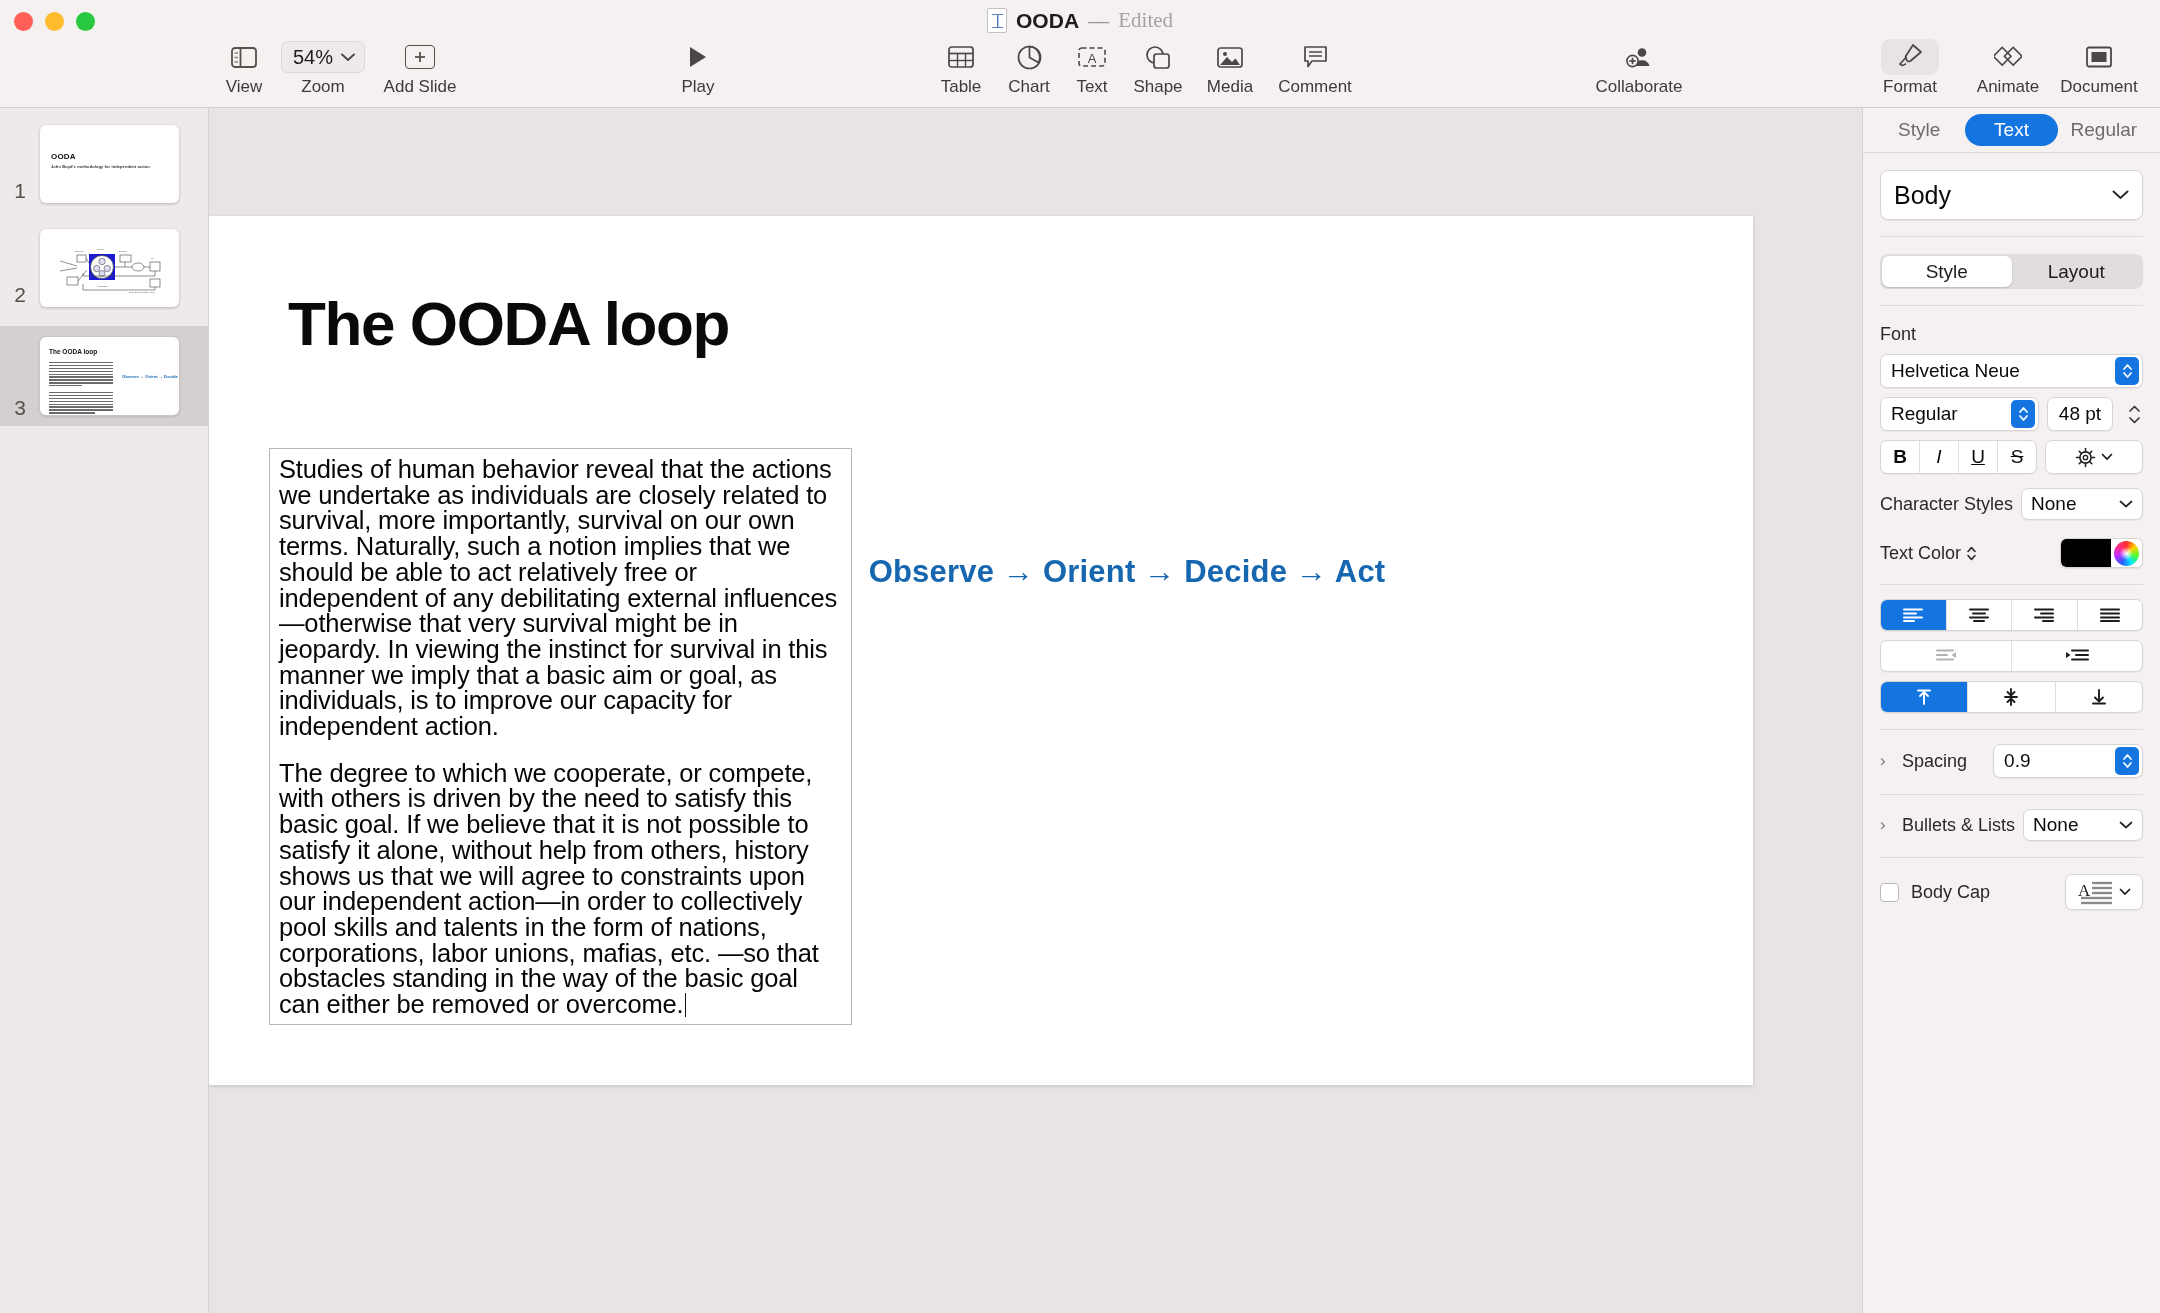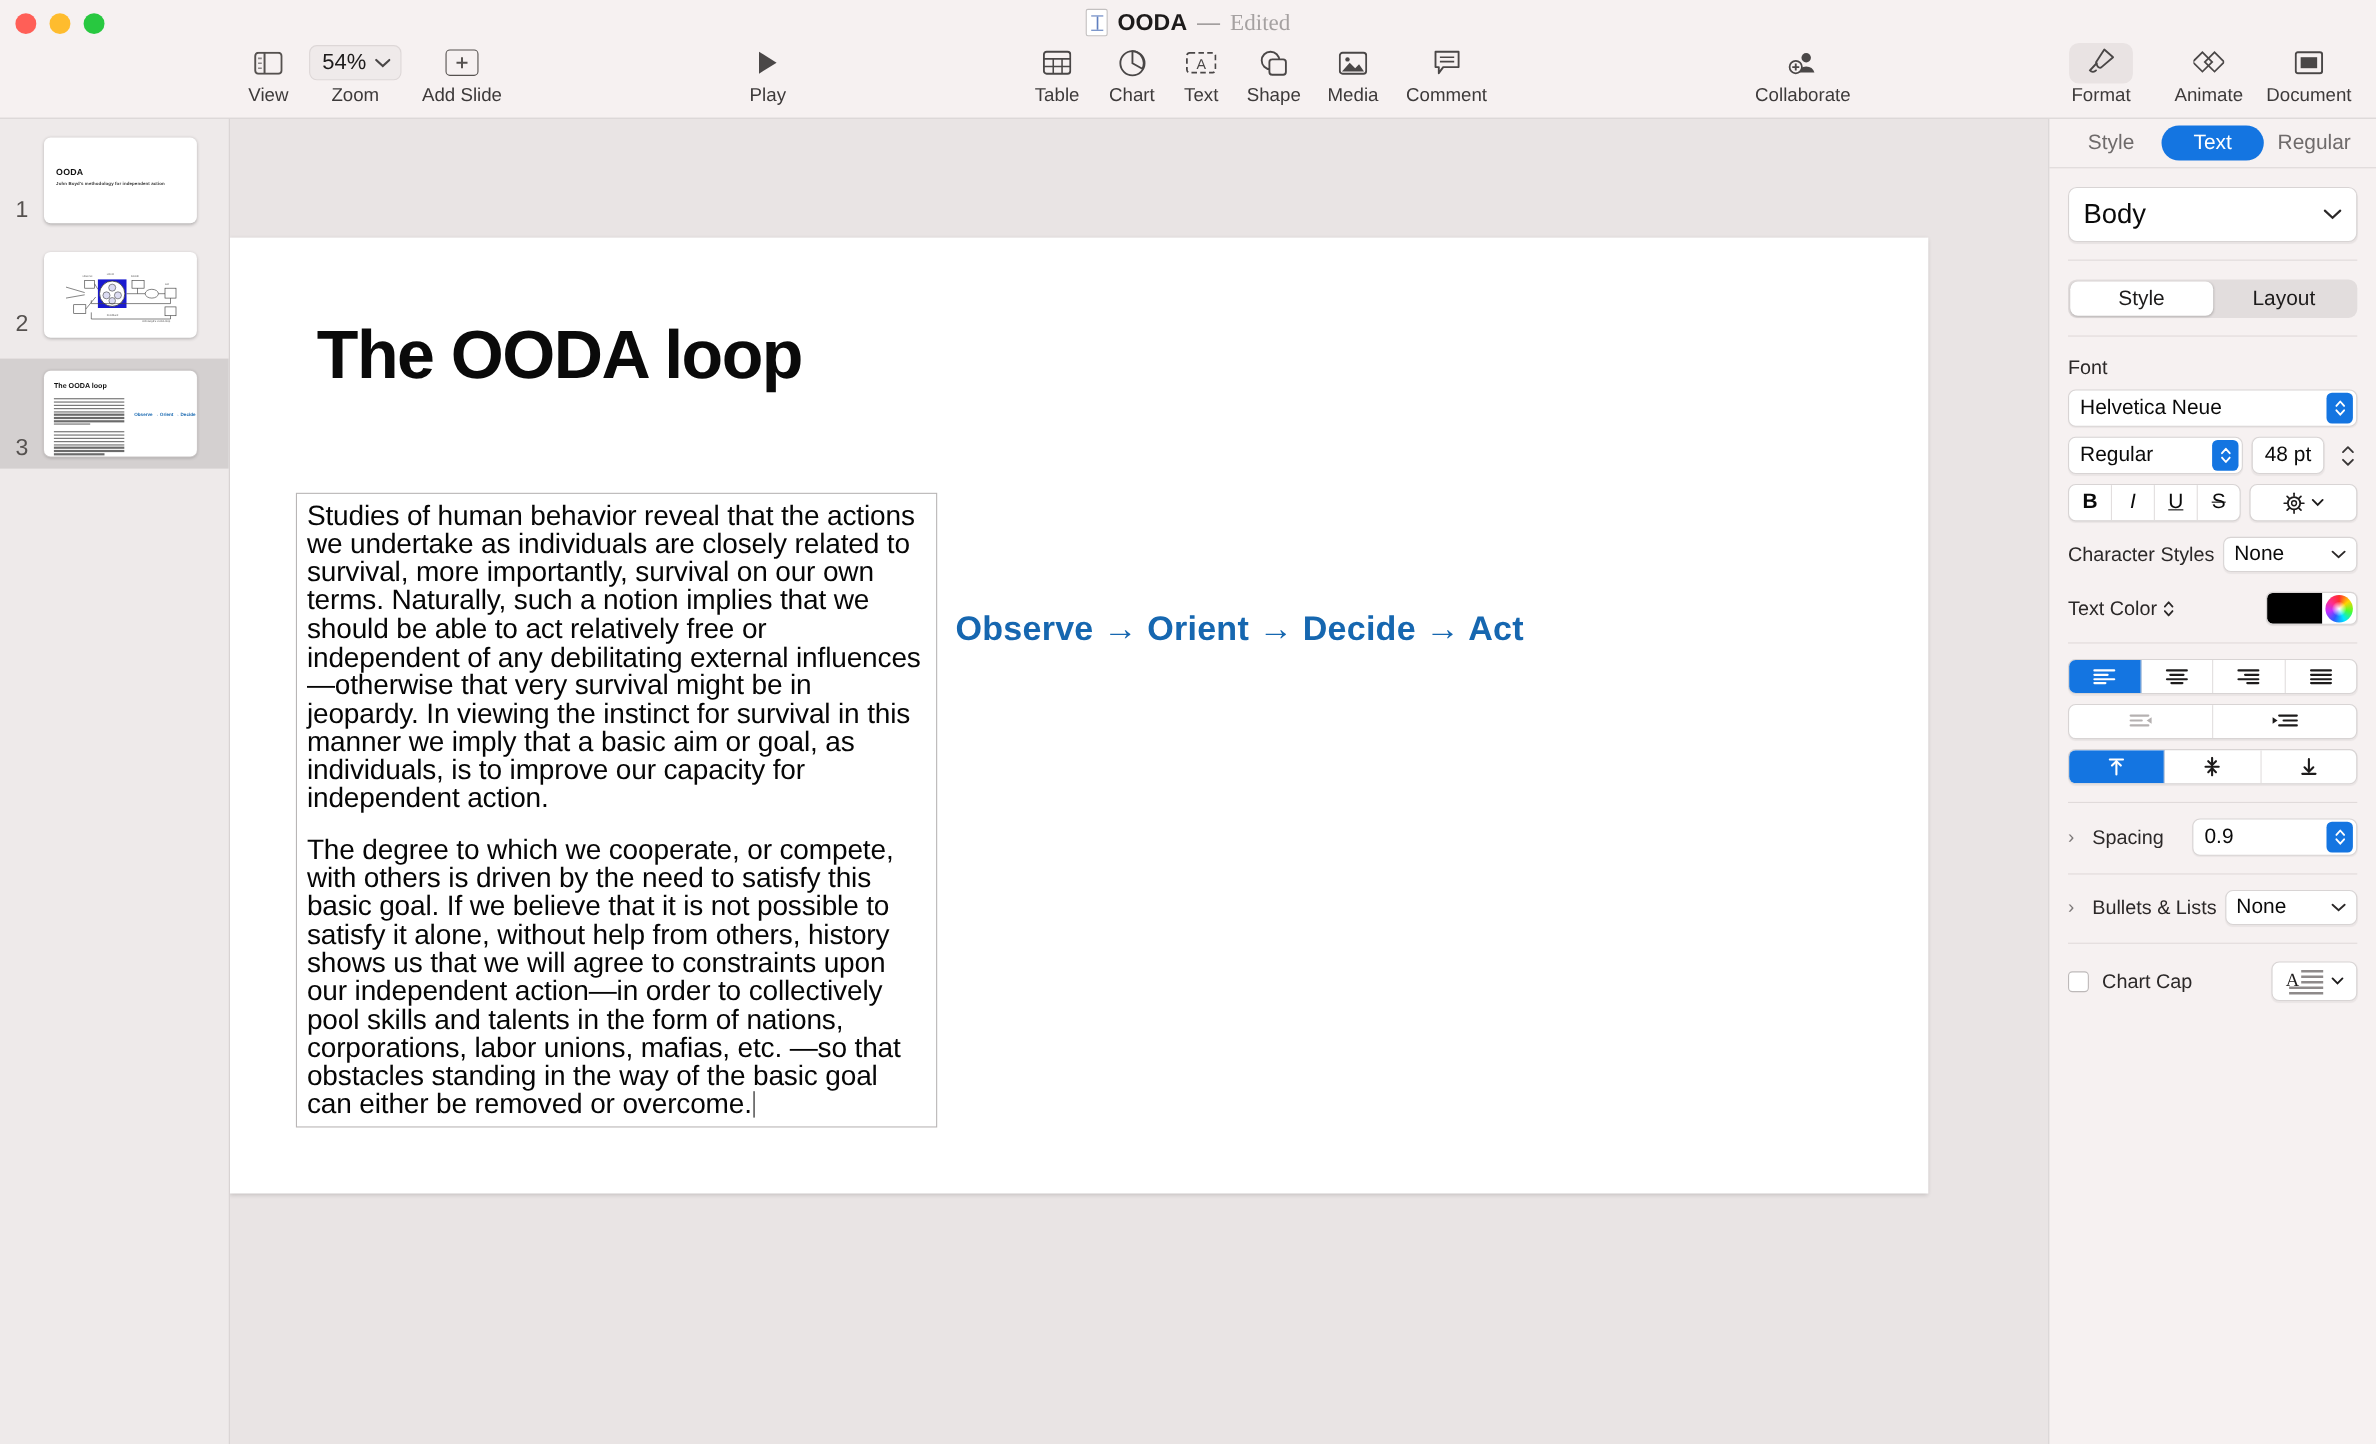--- a/index.html
+++ b/index.html
@@ -798,21 +798,21 @@
                 <path d="M1.5 1.5 L7 6.5 L12.5 1.5" fill="none" stroke="#2b2828" stroke-width="1.7" stroke-linecap="round"></path>
               </svg>
           </div>
         </div>
 
         <div class="hr"></div>
 
         <div class="labeled-row" style="justify-content:space-between; margin-top:16px">
           <span style="display:flex; align-items:center; gap:12px">
             <span class="checkbox"></span>
-            <span class="lbl">Chart Cap</span>
+            <span class="lbl">Body Cap</span>
           </span>
           <div class="dropcapbtn">
             <svg width="38" height="26" viewBox="0 0 38 26">
               <text x="1" y="17" font-family="Liberation Serif, serif" font-size="17" fill="#1d1b1b">A</text>
               <g stroke="#8e8a8a" stroke-width="2.4" stroke-linecap="butt">
                 <line x1="15" y1="4" x2="35" y2="4"></line>
                   <line x1="15" y1="9" x2="35" y2="9"></line>
                 <line x1="15" y1="14" x2="35" y2="14"></line>
                   <line x1="4" y1="19" x2="35" y2="19"></line>
                 <line x1="4" y1="24" x2="35" y2="24"></line>

